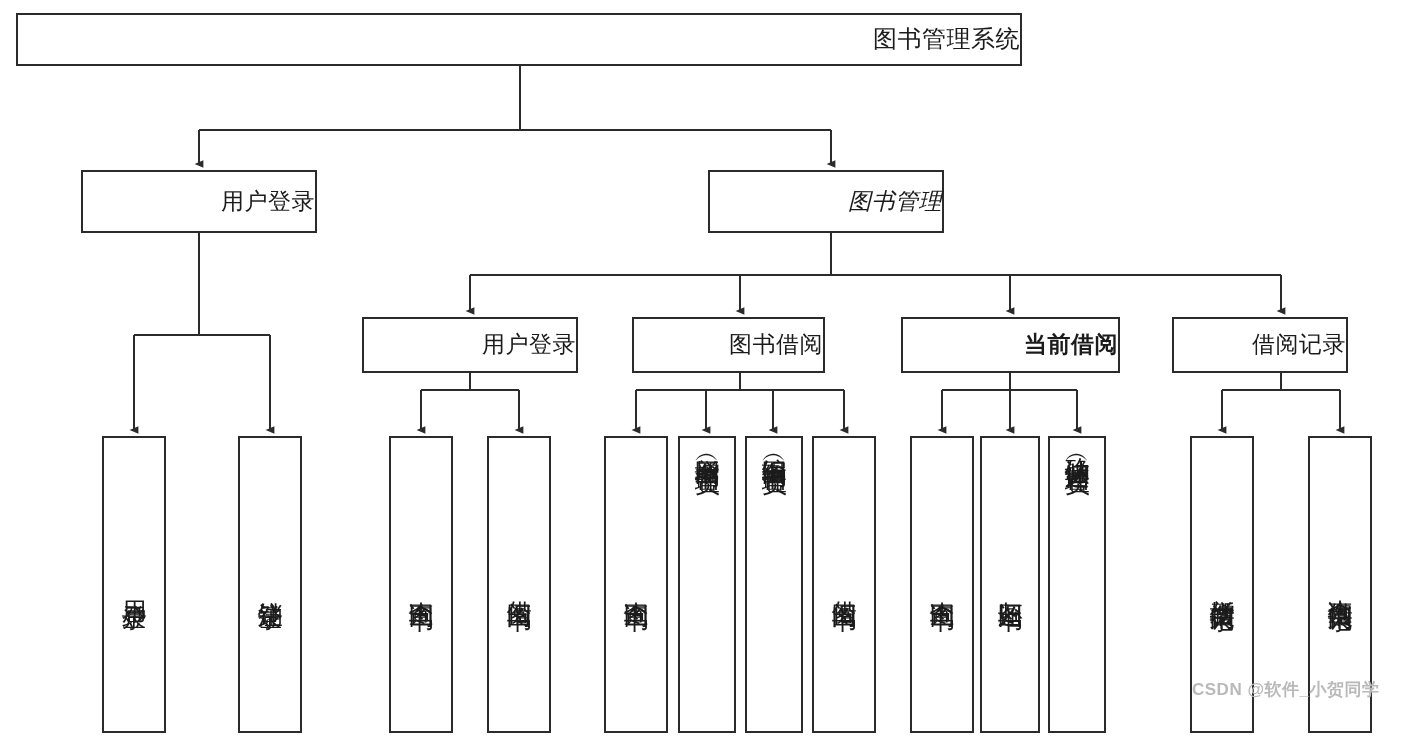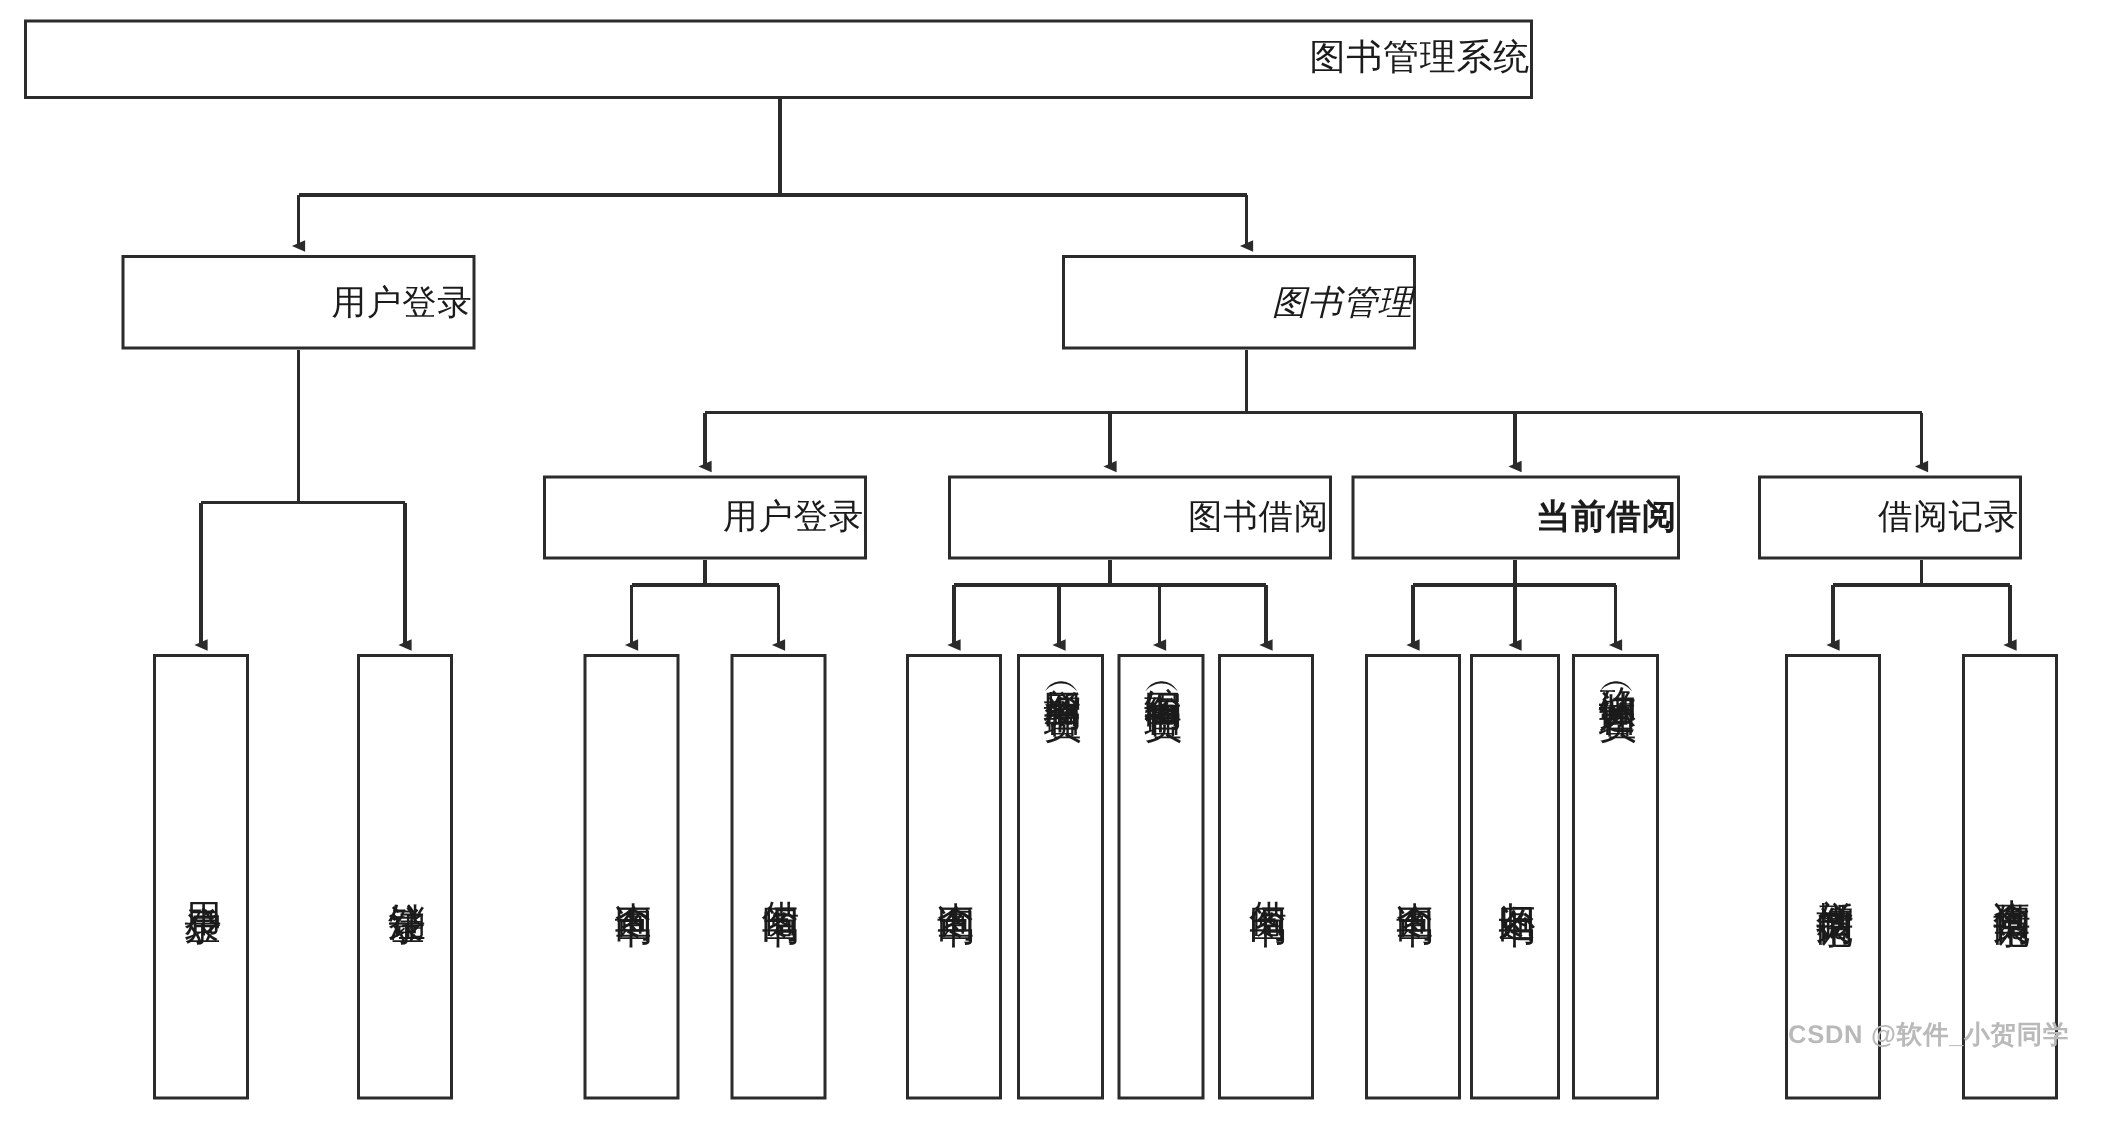--- a/index.html
+++ b/index.html
@@ -140,21 +140,21 @@
   <div class="node horiz" style="left:81px; top:170px; width:236px; height:63px;">
     <span class="label">用户登录</span>
   </div>
   <div class="node horiz" style="left:708px; top:170px; width:236px; height:63px;font-style:italic;">
     <span class="label">图书管理</span>
   </div>
 
   <div class="node horiz" style="left:362px; top:317px; width:216px; height:56px;">
     <span class="label">用户登录</span>
   </div>
-  <div class="node horiz" style="left:632px; top:317px; width:256px; height:56px;">
+  <div class="node horiz" style="left:632px; top:317px; width:193px; height:56px;">
     <span class="label">图书借阅</span>
   </div>
   <div class="node horiz" style="left:901px; top:317px; width:219px; height:56px;font-weight:bold;">
     <span class="label">当前借阅</span>
   </div>
   <div class="node horiz" style="left:1172px; top:317px; width:176px; height:56px;">
     <span class="label">借阅记录</span>
   </div>
 
   <div class="node vert center" style="left:102px; top:436px; width:64px; height:297px;">

